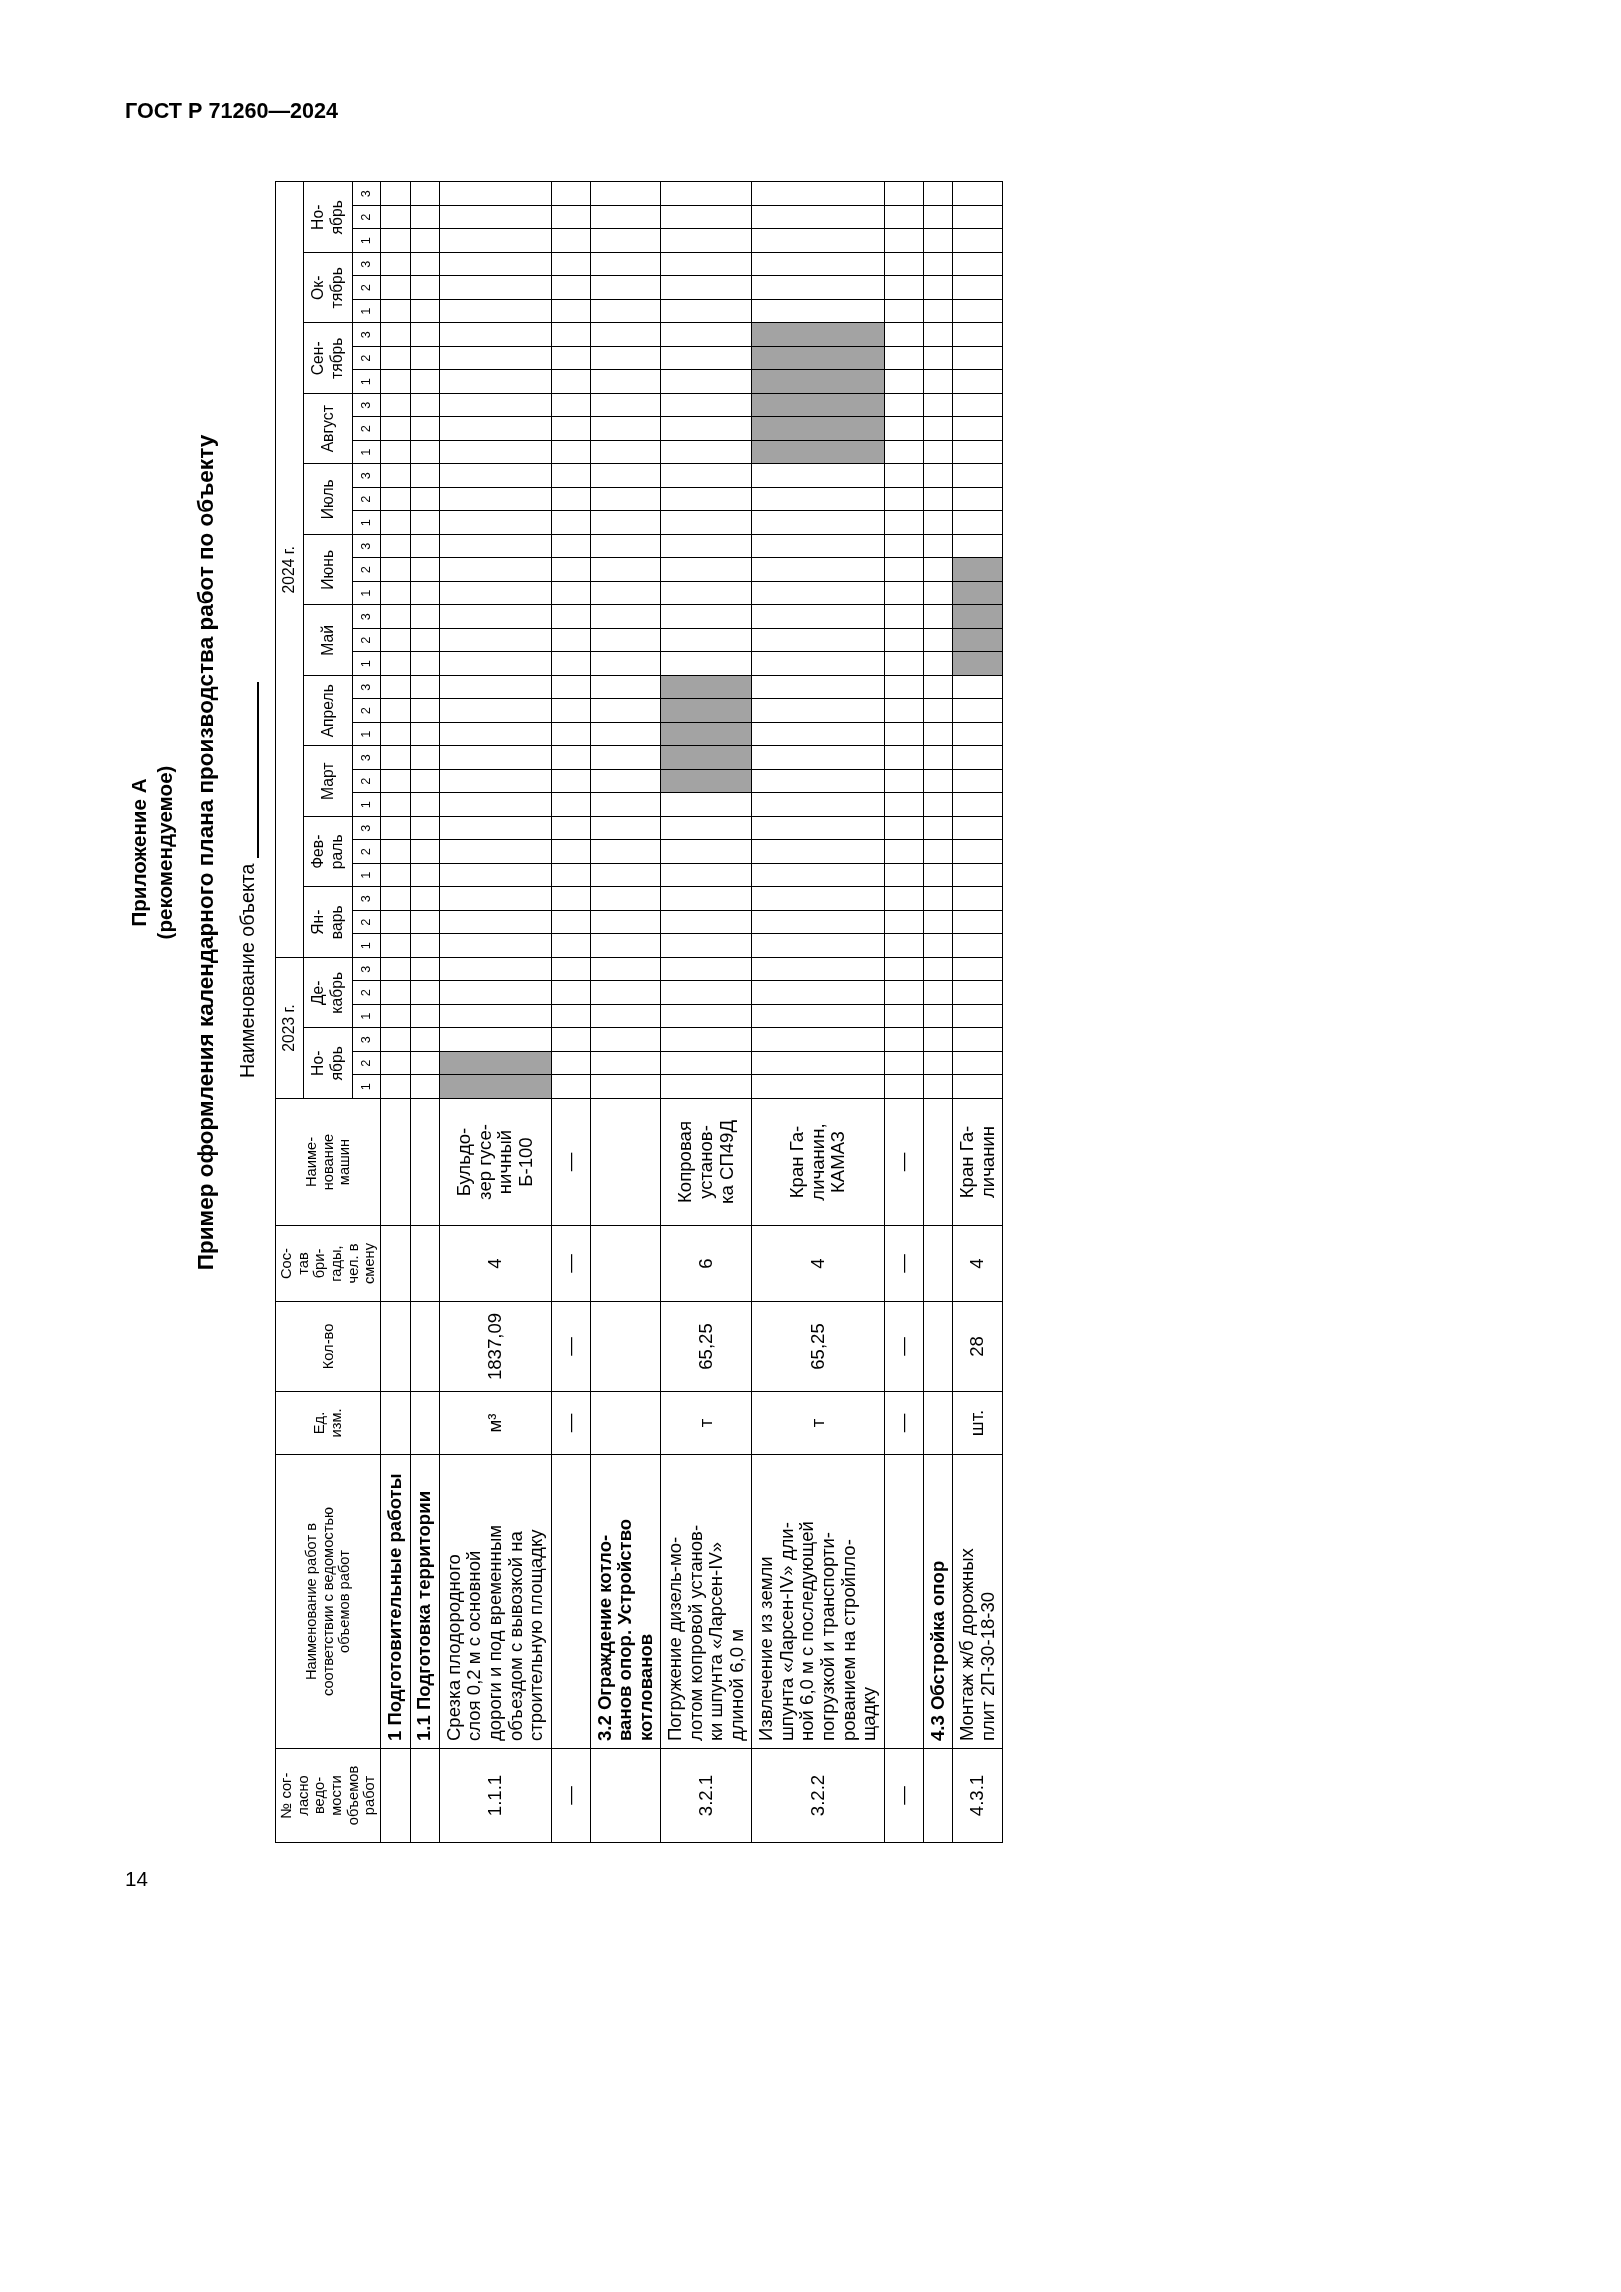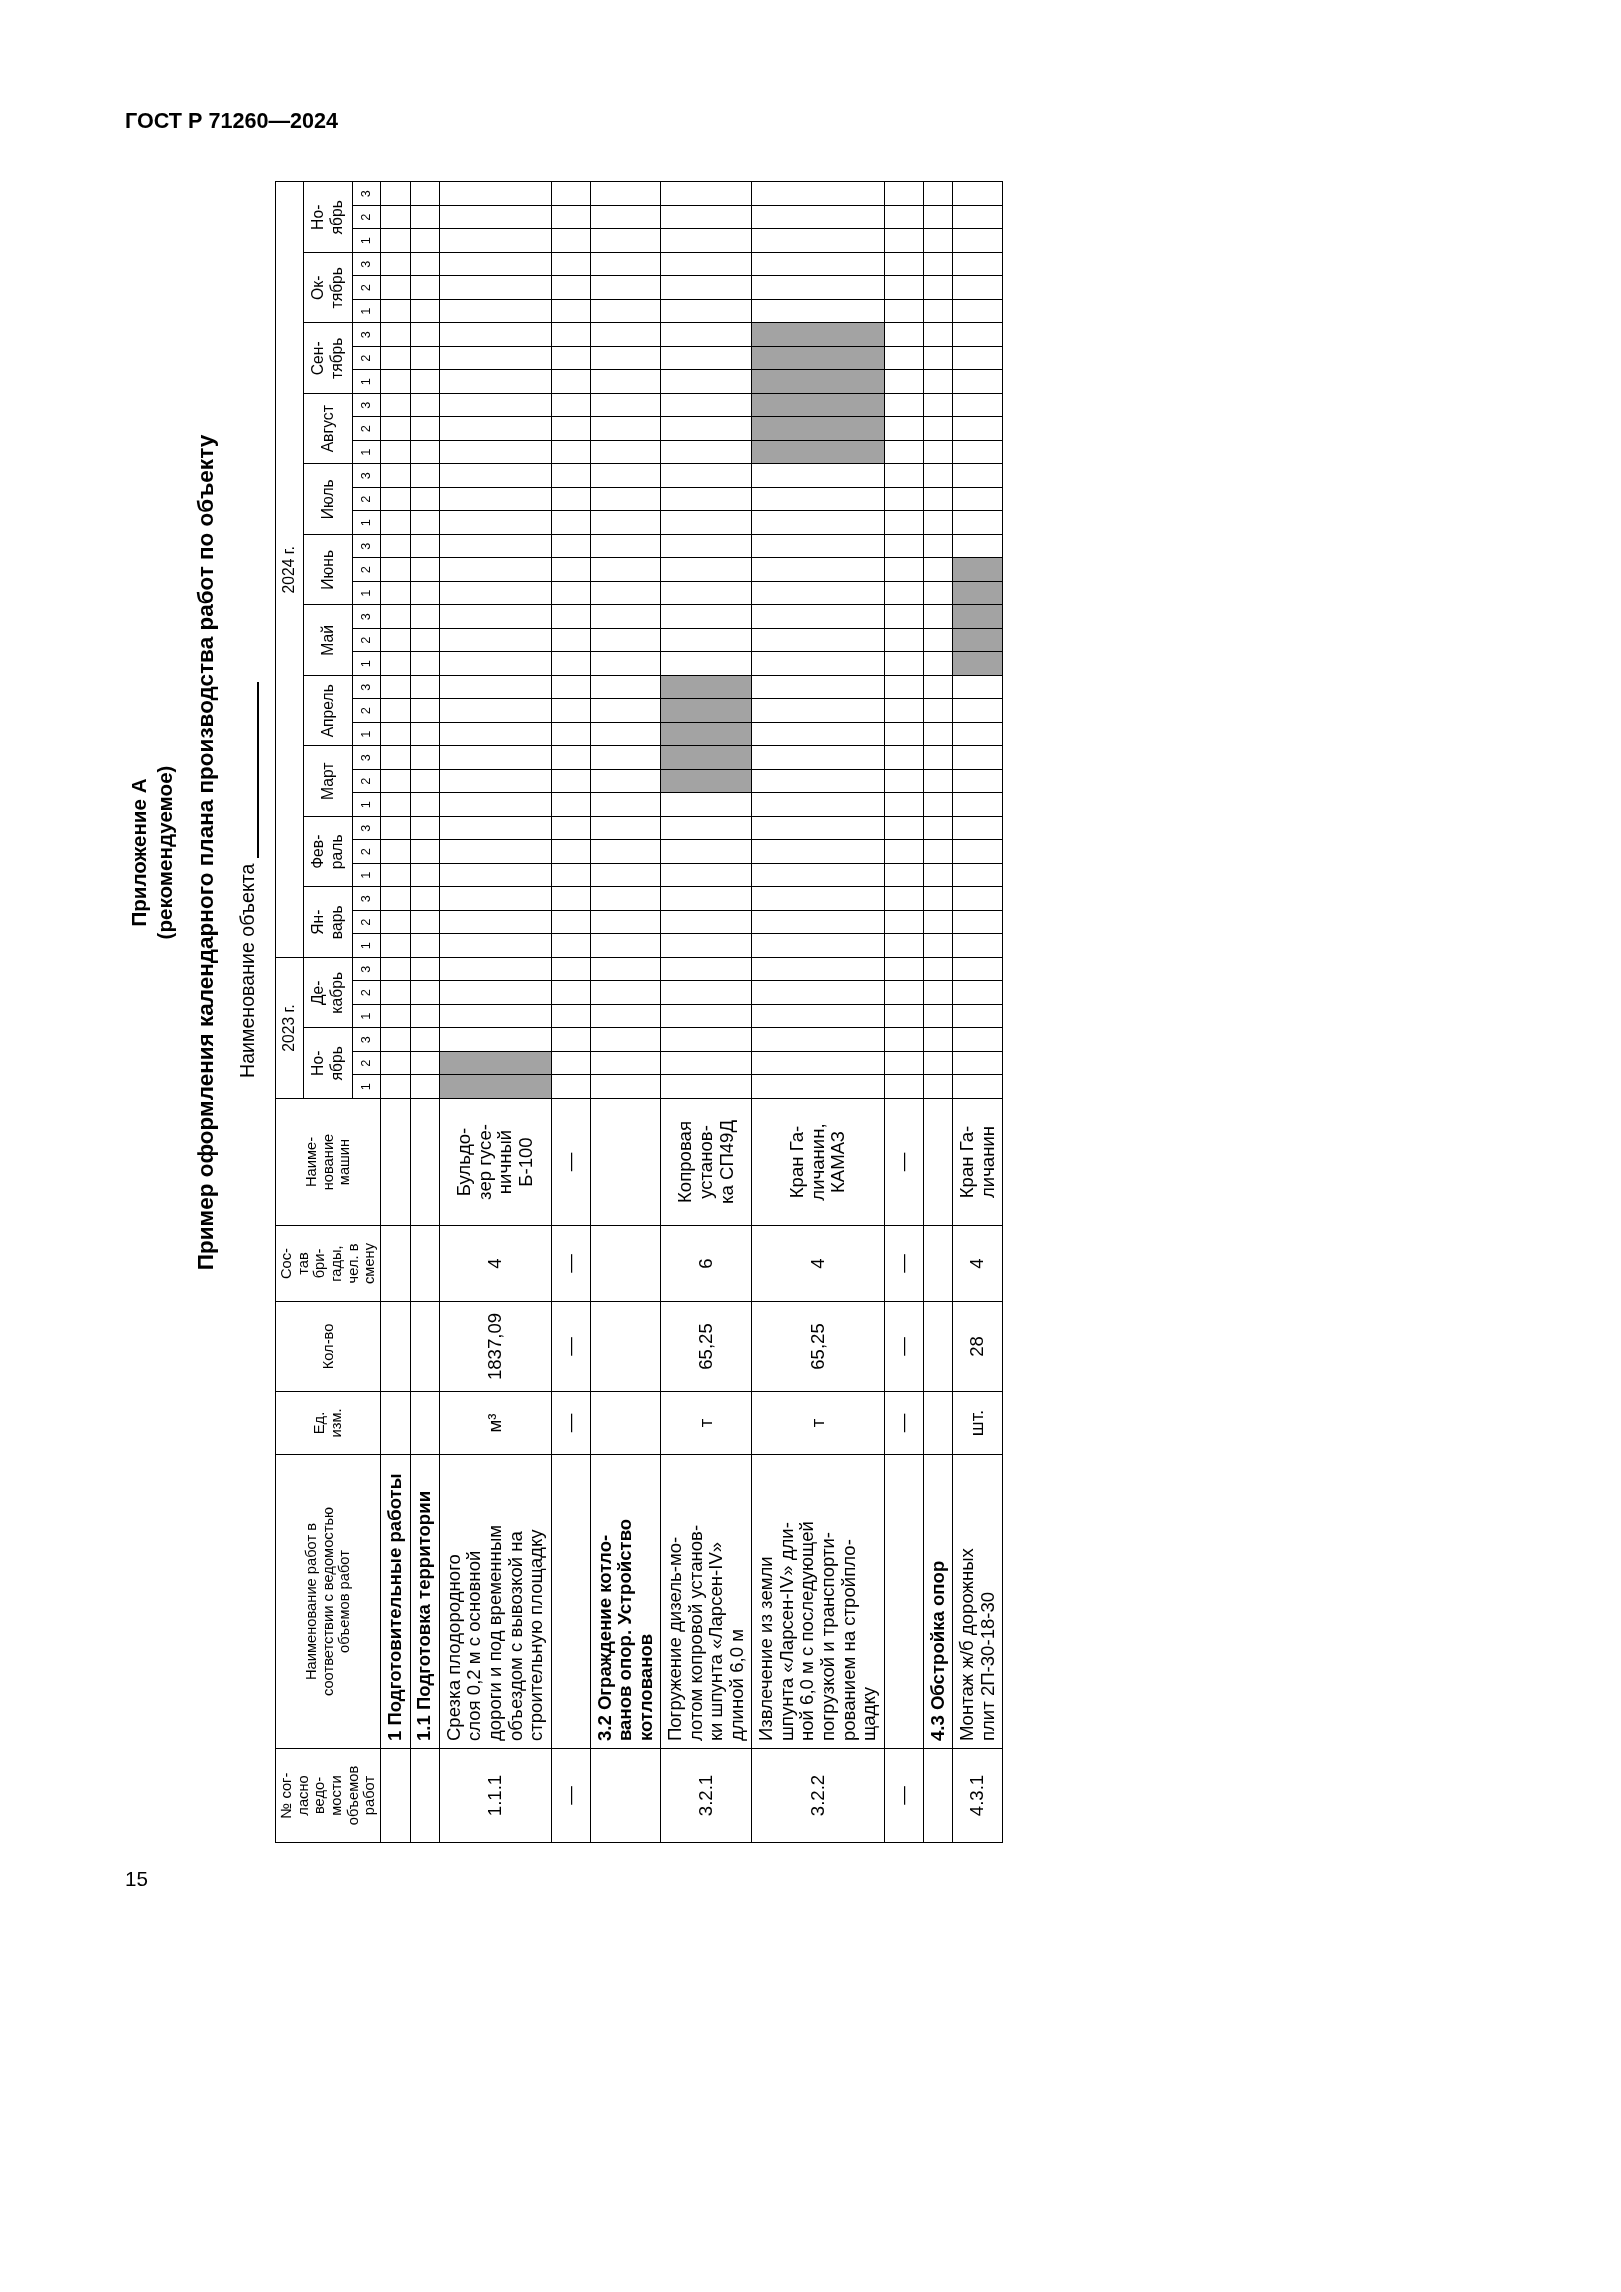--- a/index.html
+++ b/index.html
@@ -5,21 +5,21 @@
   * { margin: 0; padding: 0; box-sizing: border-box; }
   html, body { background: #ffffff; }
   body {
     width: 1621px; height: 2293px;
     position: relative;
     font-family: "Liberation Sans", sans-serif;
     color: #000;
     overflow: hidden;
   }
   .doc-code {
-    position: absolute; left: 125px; top: 108px;
+    position: absolute; left: 125px; top: 98px;
     font-weight: bold; font-size: 21.6px;
   }
   .page-number {
     position: absolute; left: 125px; top: 1867px;
     font-size: 20.6px;
   }
   
   .rot {
     position: absolute; left: 127px; top: 1843px;
     width: 1666px; height: 877px;
@@ -711,15 +711,15 @@
             <td class="cal"></td>
             <td class="cal"></td>
             <td class="cal"></td>
             <td class="cal"></td>
             <td class="cal"></td>
           </tr>
         </tbody>
       </table>
   </div>
 
-  <div class="page-number">15</div>
+  <div class="page-number">14</div>
 </div>
 
 
 </body></html>

